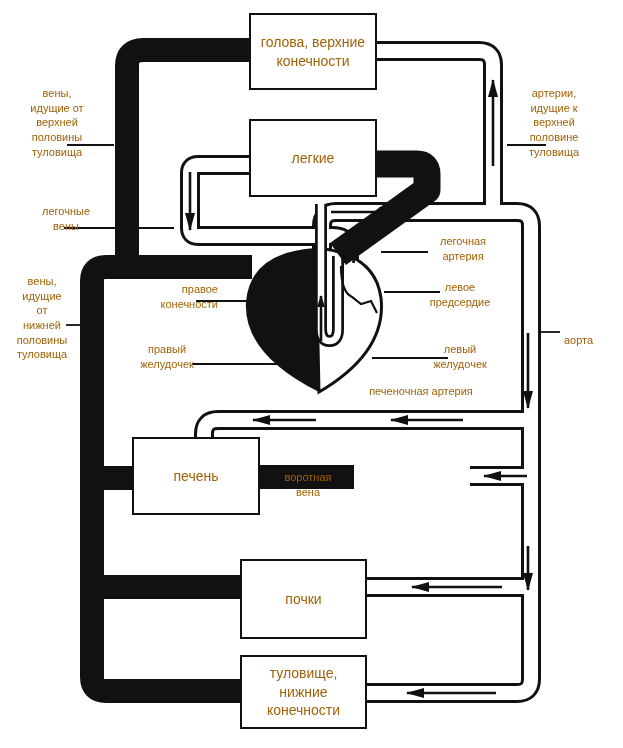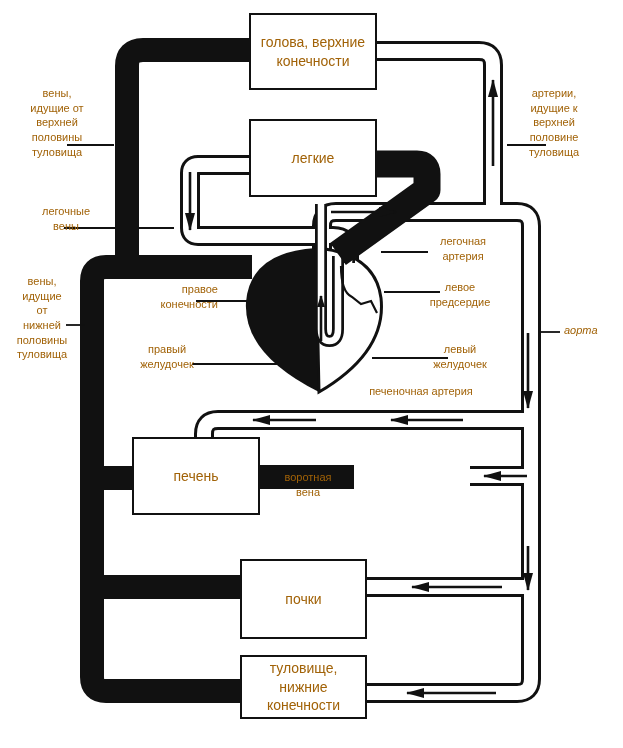--- a/index.html
+++ b/index.html
@@ -110,21 +110,21 @@
   </div>
   <div class="box" style="left:249px;top:119px;width:128px;height:78px;">
     <span>легкие</span>
   </div>
   <div class="box" style="left:132px;top:437px;width:128px;height:78px;">
     <span>печень</span>
   </div>
   <div class="box" style="left:240px;top:543px;width:127px;height:80px;margin-top:16px;">
     <span>почки</span>
   </div>
-  <div class="box" style="left:240px;top:655px;width:127px;height:64px;">
+  <div class="box" style="left:240px;top:655px;width:127px;height:74px;">
     <span>туловище,
 нижние
 конечности</span>
   </div>
 
   <div class="lab" style="left:2px;top:86px;width:110px;">вены,
 идущие от
 верхней
 половины
 туловища</div>
@@ -134,21 +134,21 @@
 идущие
 от
 нижней
 половины
 туловища</div>
   <div class="lab" style="left:500px;top:86px;width:108px;">артерии,
 идущие к
 верхней
 половине
 туловища</div>
-  <div class="lab align-l" style="left:564px;top:323px;width:56px;font-style:italic;">аорта</div>
+  <div class="lab align-l" style="left:564px;top:333px;width:56px;">аорта</div>
   <div class="lab align-r" style="left:118px;top:282px;width:100px;">правое
 конечности</div>
   <div class="lab" style="left:116px;top:342px;width:102px;">правый
 желудочек</div>
   <div class="lab" style="left:412px;top:234px;width:102px;">легочная
 артерия</div>
   <div class="lab" style="left:408px;top:280px;width:104px;">левое
 предсердие</div>
   <div class="lab" style="left:410px;top:342px;width:100px;">левый
 желудочек</div>

